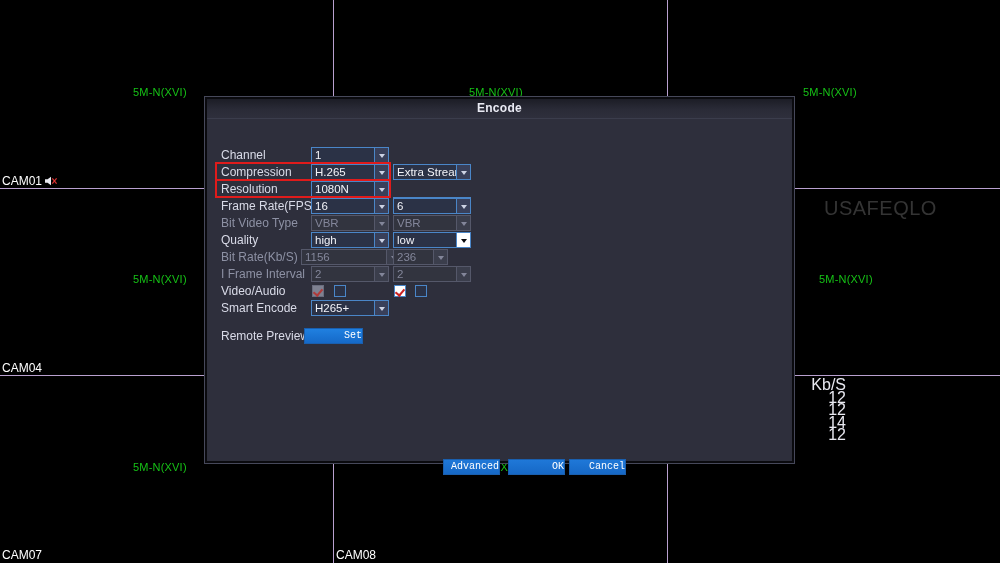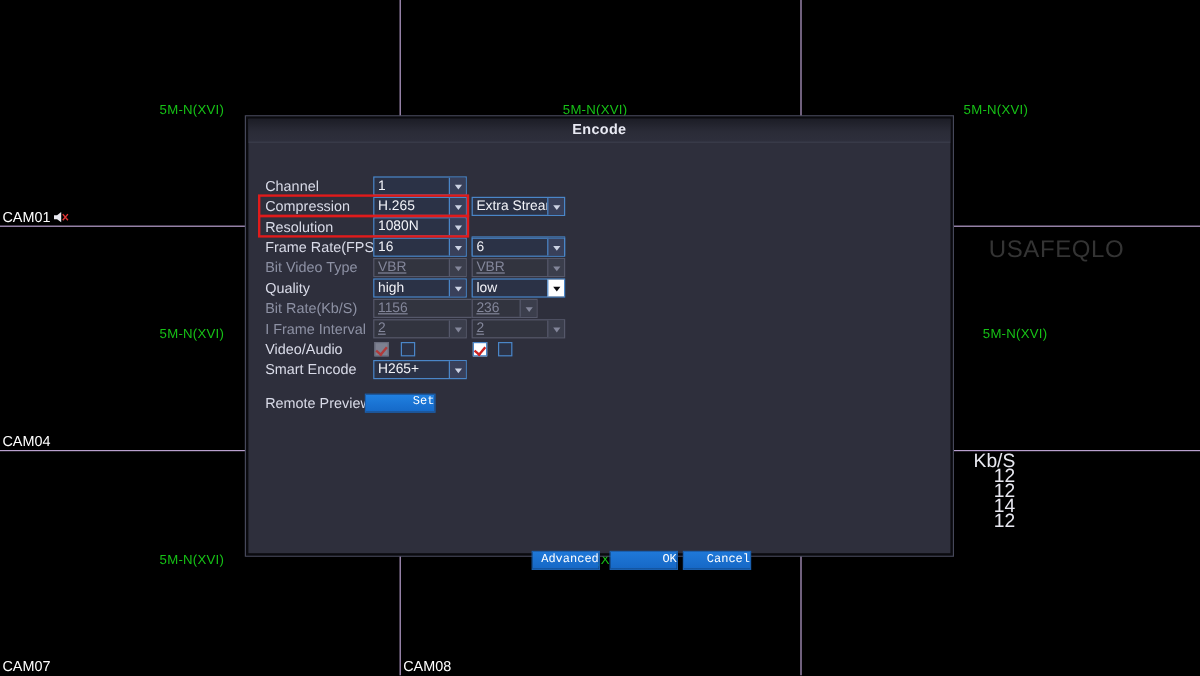--- a/index.html
+++ b/index.html
@@ -165,21 +165,21 @@
     background: #ffffff;
     border-left: 1px solid #4a86c8;
   }
   .combo.focused .arrow-btn::after {
     border-top-color: #0a0a0e;
   }
   .combo.disabled {
     border: 1px solid #55586a;
     background: #32343f;
   }
-  .combo.disabled .value { color: #83869a; text-decoration: underline; }
+  .combo.disabled .value { color: #83869a; }
   .combo.disabled .arrow-btn {
     background: #3b3e4c;
     border-left: 1px solid #55586a;
   }
   .combo.disabled .arrow-btn::after {
     border-top-color: #83869a;
   }
 
   
   .cbox {
@@ -368,21 +368,21 @@
         <span class="arrow-btn"></span>
       </div>
       <div class="combo focused" style="left:186px;top:0;width:78px">
         <span class="value">low</span>
         <span class="arrow-btn"></span>
       </div>
     </div>
 
     <div class="form-row" style="top:130px">
       <span class="row-label dim">Bit Rate(Kb/S)</span>
-      <div class="combo disabled" style="left:104px;top:0;width:100px">
+      <div class="combo disabled" style="left:94px;top:0;width:100px">
         <span class="value">1156</span>
         <span class="arrow-btn"></span>
       </div>
       <div class="combo disabled" style="left:186px;top:0;width:55px">
         <span class="value">236</span>
         <span class="arrow-btn"></span>
       </div>
     </div>
 
     <div class="form-row" style="top:147px">

